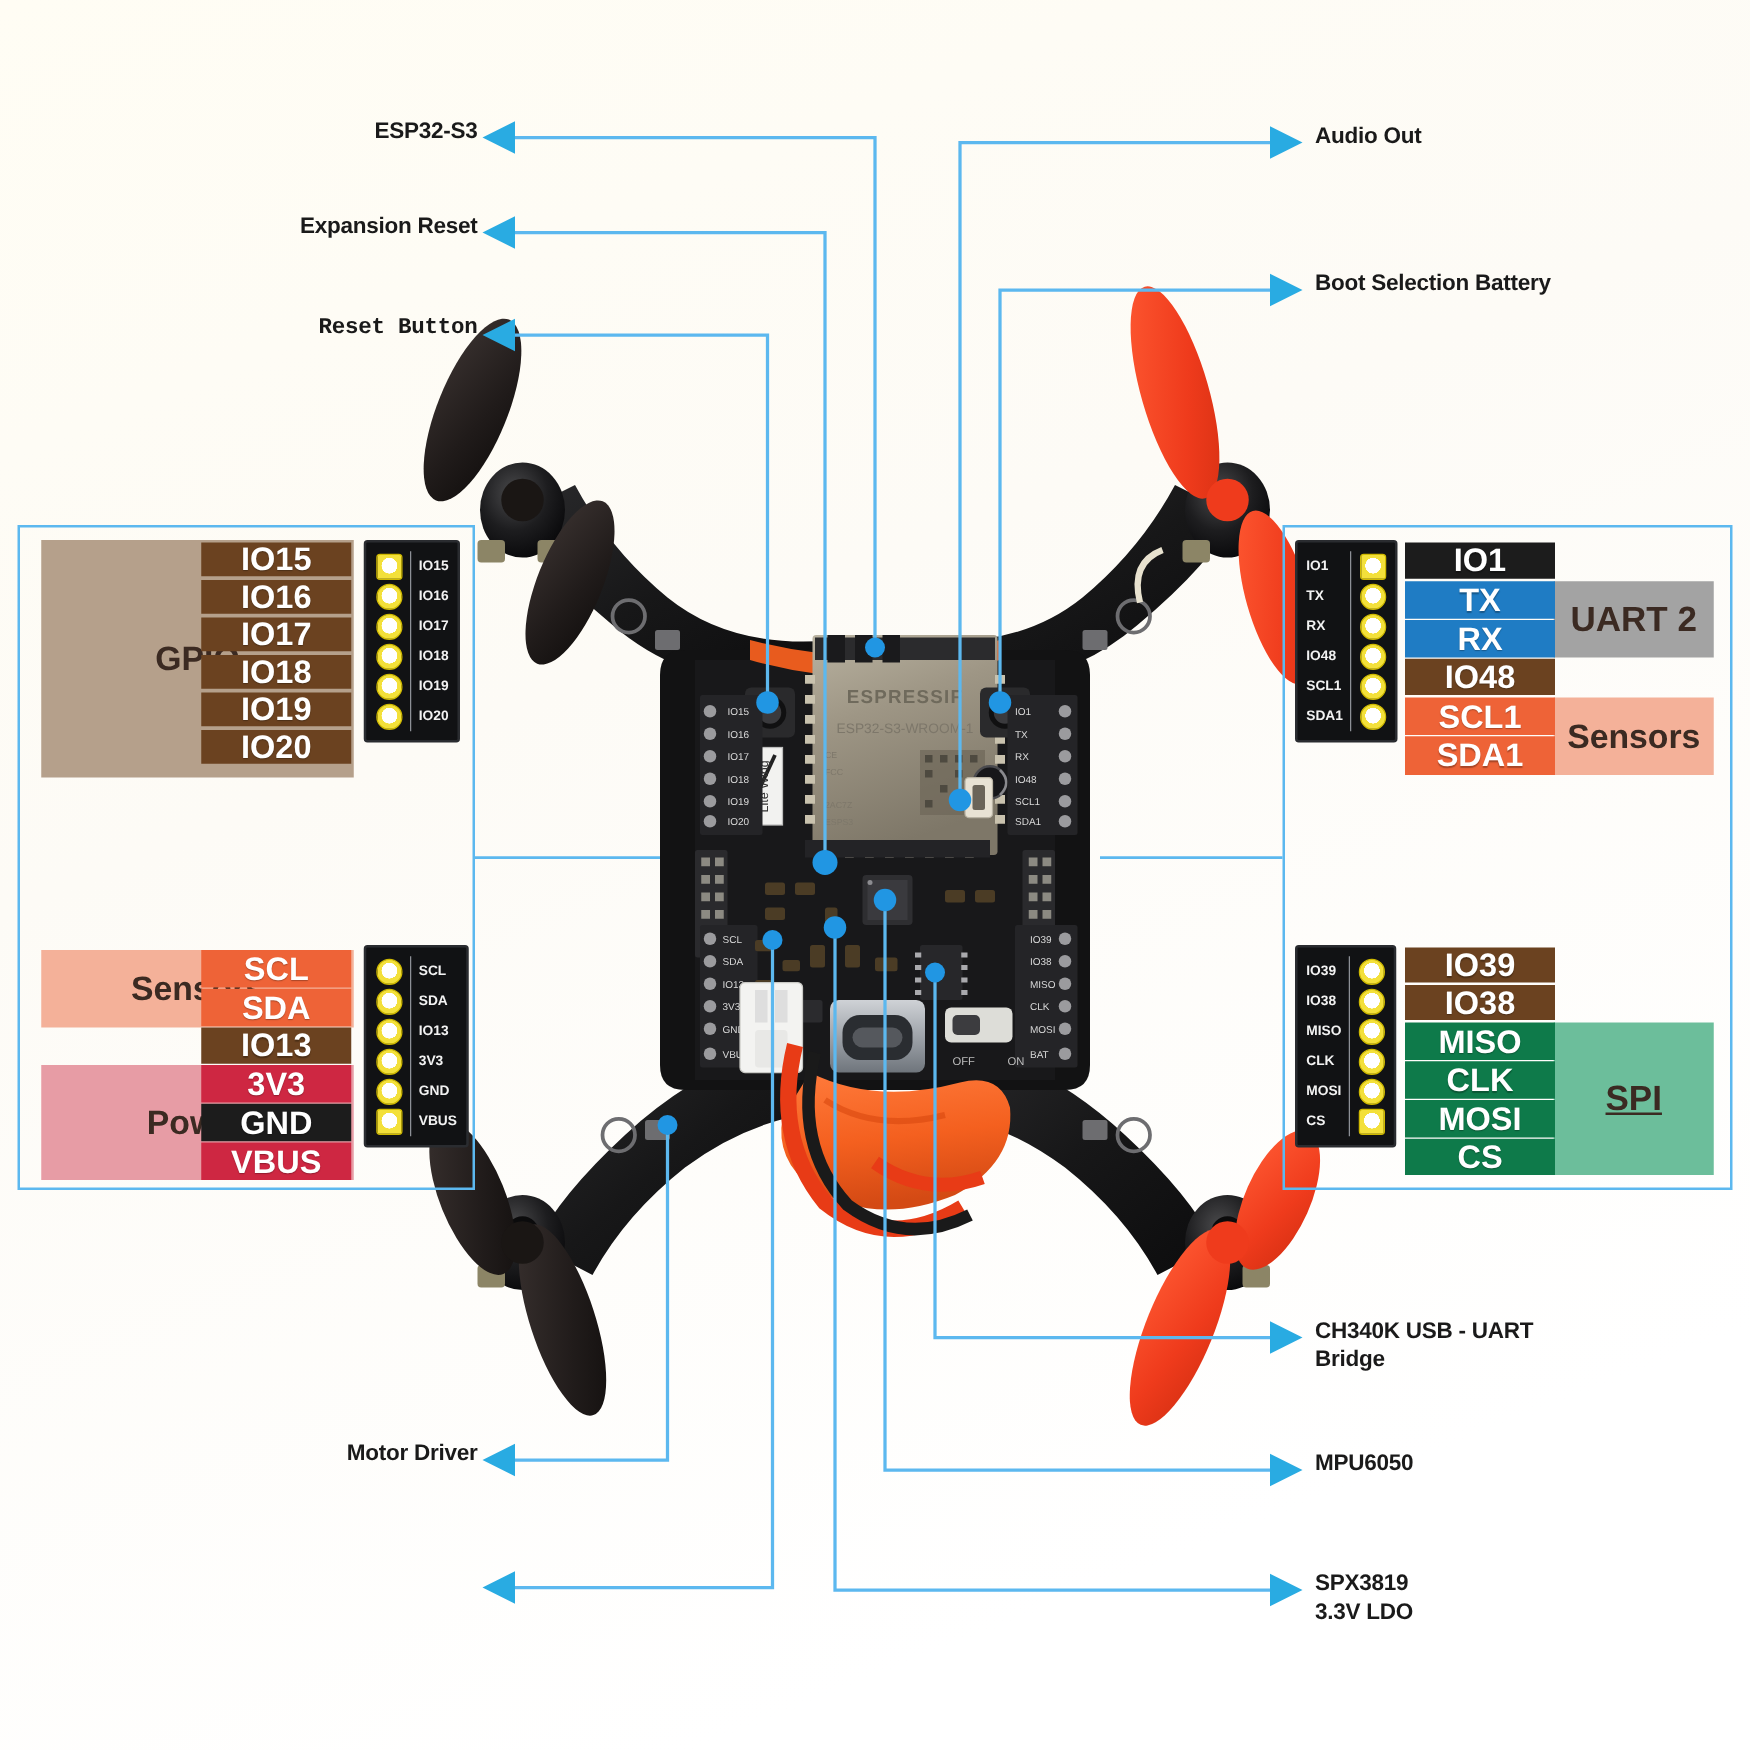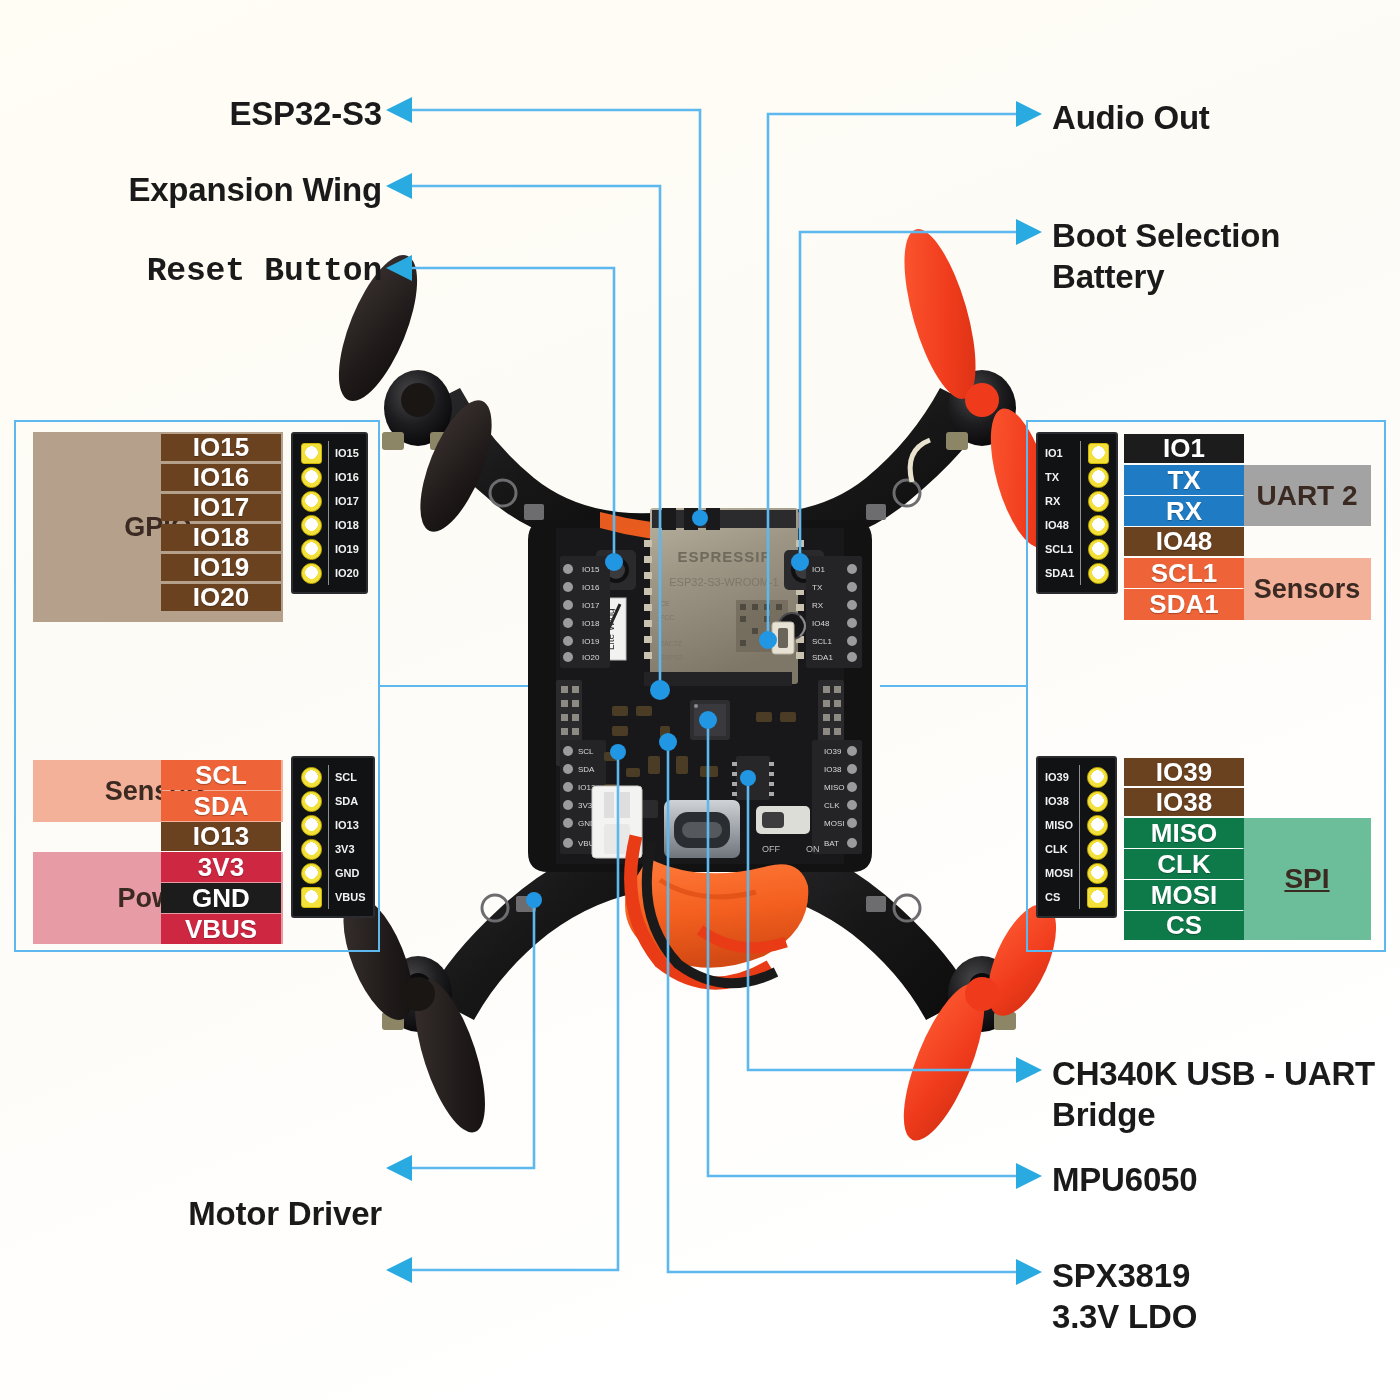--- a/index.html
+++ b/index.html
@@ -10,21 +10,21 @@
     overflow:hidden;
     position:relative;
   }
   #stage{position:absolute;left:0;top:0;width:1400px;height:1400px;}
   .layer{position:absolute;left:0;top:0;width:1400px;height:1400px;}
 
   
   .callout{
     position:absolute;
     font-weight:bold;
-    font-size:33px;
+    font-size:18px;
     color:#1a1a1a;
     line-height:1.25;
     white-space:pre-line;
     letter-spacing:-0.2px;
   }
   .callout.right{text-align:left;}
   .callout.left{text-align:right;}
 
   
   .panel{
@@ -510,23 +510,23 @@
       <path d="M1042 1272 L1016 1259 L1016 1285 Z"></path>
     </g>
 
     <g fill="none" stroke="#5cb8ef" stroke-width="2.2">
       <path d="M380 686 L528 686"></path>
       <path d="M1026 686 L880 686"></path>
     </g>
   </svg>
 
   <div class="callout left" style="right:1018px;top:93px;">ESP32-S3</div>
-  <div class="callout left" style="right:1018px;top:169px;">Expansion Wing</div>
+  <div class="callout left" style="right:1018px;top:169px;">Expansion Reset</div>
   <div class="callout left" style="right:1018px;top:251px;font-family:Liberation Mono, monospace;">Reset Button</div>
-  <div class="callout left" style="right:1018px;top:1151px;margin-top:42px;">Motor Driver</div>
+  <div class="callout left" style="right:1018px;top:1151px;">Motor Driver</div>
 
   <div class="callout right" style="left:1052px;top:97px;">Audio Out</div>
   <div class="callout right" style="left:1052px;top:215px;">Boot Selection Battery</div>
   <div class="callout right" style="left:1052px;top:1053px;">CH340K USB - UART
 Bridge</div>
   <div class="callout right" style="left:1052px;top:1159px;">MPU6050</div>
   <div class="callout right" style="left:1052px;top:1255px;">SPX3819
 3.3V LDO</div>
 
   <div class="panel" style="left:14px;top:420px;width:366px;height:532px;"></div>

